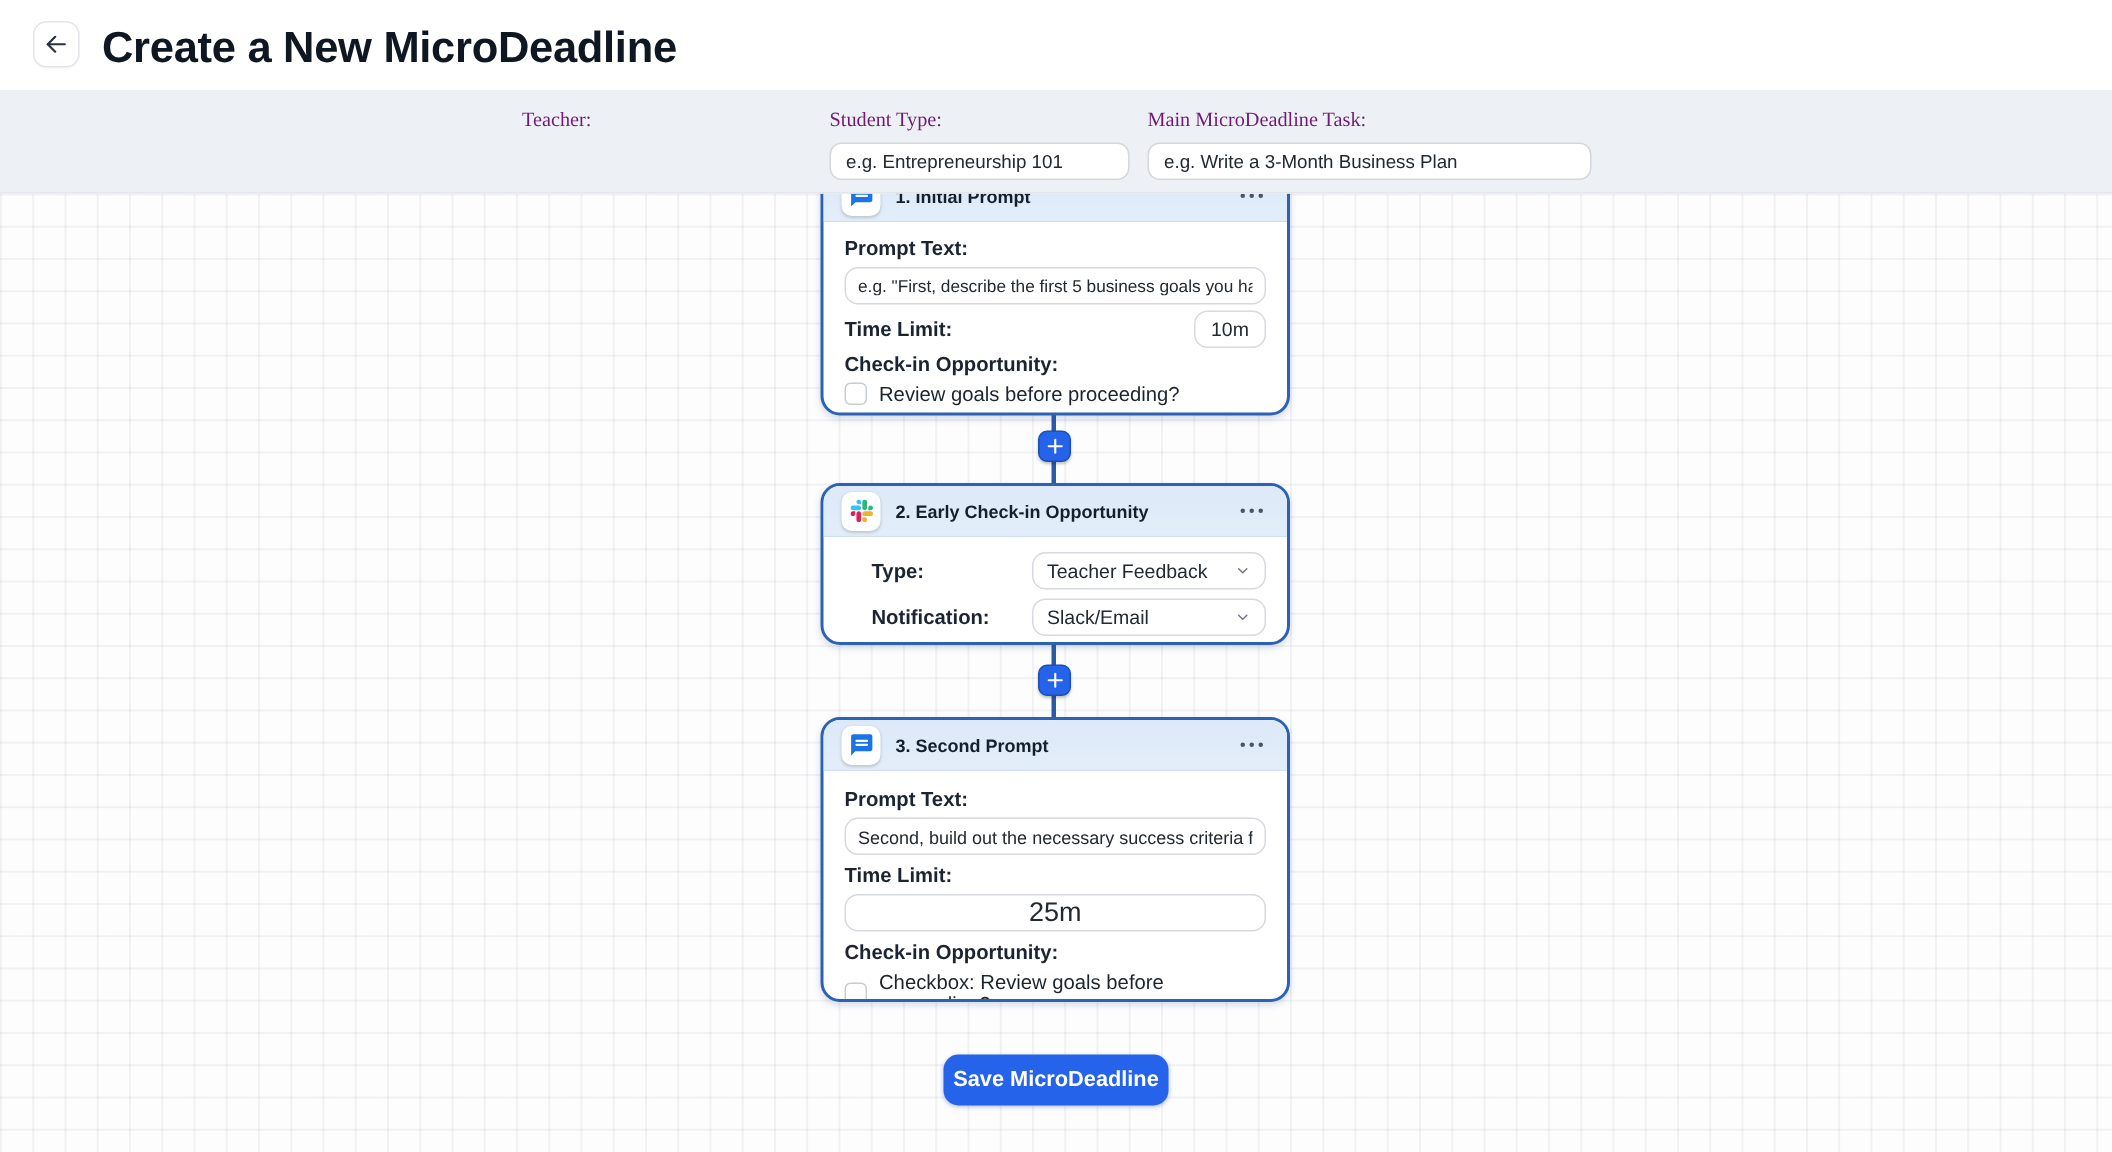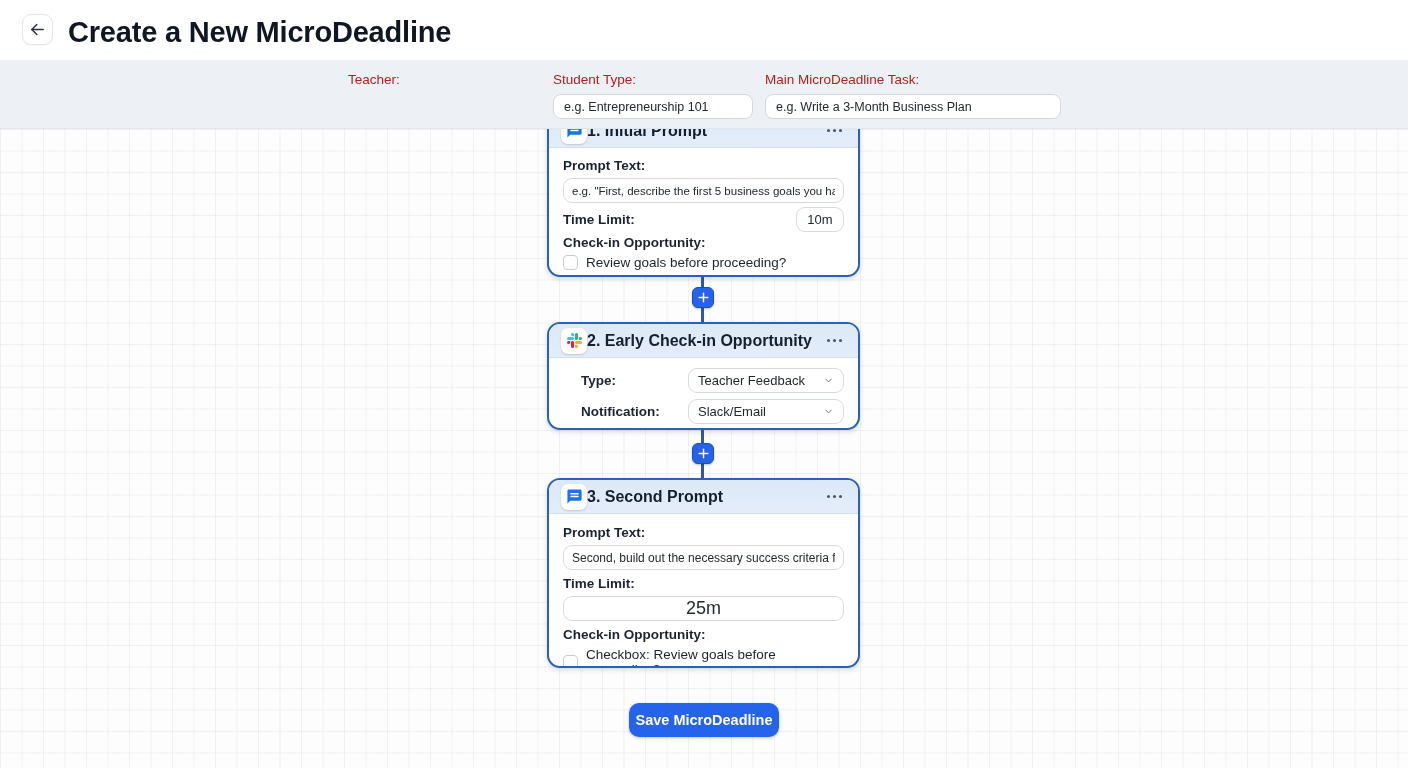--- a/index.html
+++ b/index.html
@@ -10,21 +10,21 @@
   .topbar { position:absolute; top:0; left:0; right:0; height:60px; background:#fff; z-index:30; }
   .back-btn { position:absolute; left:22px; top:14px; width:31px; height:31px; background:#fff;
     border:1px solid #e2e5ea; border-radius:9px; display:flex; align-items:center; justify-content:center;
     cursor:pointer; box-shadow:0 1px 1px rgba(0,0,0,.03); }
   .page-title { position:absolute; left:68px; top:16px; font-size:29px; font-weight:700; color:#0f1722; letter-spacing:-0.2px; }
 
   
   .formbar { position:absolute; top:60px; left:0; right:0; height:69px; background:#edf1f5;
     border-bottom:1px solid #e3e6ea; z-index:20; }
   .field { position:absolute; top:12px; }
-  .field label { display:block; font-size:13.5px; color:#b91c1c; margin-bottom:7px; }
+  .field label { display:block; font-size:13.5px; color:#701a75; margin-bottom:7px;font-family:Liberation Serif, serif; }
   .field input { display:block; height:25px; background:#fff; border:1px solid #d4d8de; border-radius:8px;
     font-family:"Liberation Sans", sans-serif; font-size:12.5px; color:#22292f; padding:0 10px; width:100%; outline:none; }
   .field.f1 { left:348px; width:193px; }
   .field.f2 { left:553px; width:200px; }
   .field.f3 { left:765px; width:296px; }
 
   
   .canvas { position:absolute; top:129px; left:0; right:0; bottom:0; overflow:hidden;
     background-color:#fdfdfe;
     background-image:
@@ -32,21 +32,21 @@
       linear-gradient(to bottom, rgba(90,95,110,0.075) 1px, transparent 1px);
     background-size:21.5px 21.5px; z-index:10; }
 
   
   .card { position:absolute; left:547px; width:313px; background:#fff; border:2px solid #2b62b4;
     border-radius:13px; box-shadow:0 2px 5px rgba(30,60,120,.18); overflow:hidden; }
   .card-head { height:34px; background:linear-gradient(#dde9f8,#e3edfa); display:flex; align-items:center;
     padding:0 12px; border-bottom:1px solid #cfe0f4; }
   .icon-badge { width:26px; height:26px; background:#fff; border-radius:7px; display:flex; align-items:center;
     justify-content:center; box-shadow:0 1px 2px rgba(0,0,0,.16); flex:0 0 auto; }
-  .card-title { font-size:16px; font-weight:700; color:#16202c; white-space:nowrap; }
+  .card-title { margin-left:10px; font-size:12px; font-weight:700; color:#16202c; white-space:nowrap; }
   .dots { margin-left:auto; display:flex; align-items:center; cursor:pointer; padding:4px 2px; }
   .dots i { width:3px; height:3px; border-radius:50%; background:#4b5563; display:inline-block; margin:0 1.6px; }
 
   .card-body { padding:10px 14px 12px 14px; }
   .fld-label { font-size:13.5px; font-weight:700; color:#1b2430; line-height:15px; }
   .text-input { display:block; width:100%; height:25px; background:#fff; border:1px solid #d6dae0; border-radius:9px;
     font-family:"Liberation Sans", sans-serif; color:#22292f; padding:0 8px; outline:none; white-space:nowrap; overflow:hidden; }
   .prompt-input { font-size:11.5px; margin-top:5px; }
   .time-row { display:flex; align-items:center; justify-content:space-between; margin-top:4px; height:25px; }
   .time-input-sm { width:48px; height:25px; text-align:center; font-size:13px; border:1px solid #d6dae0; border-radius:9px;

